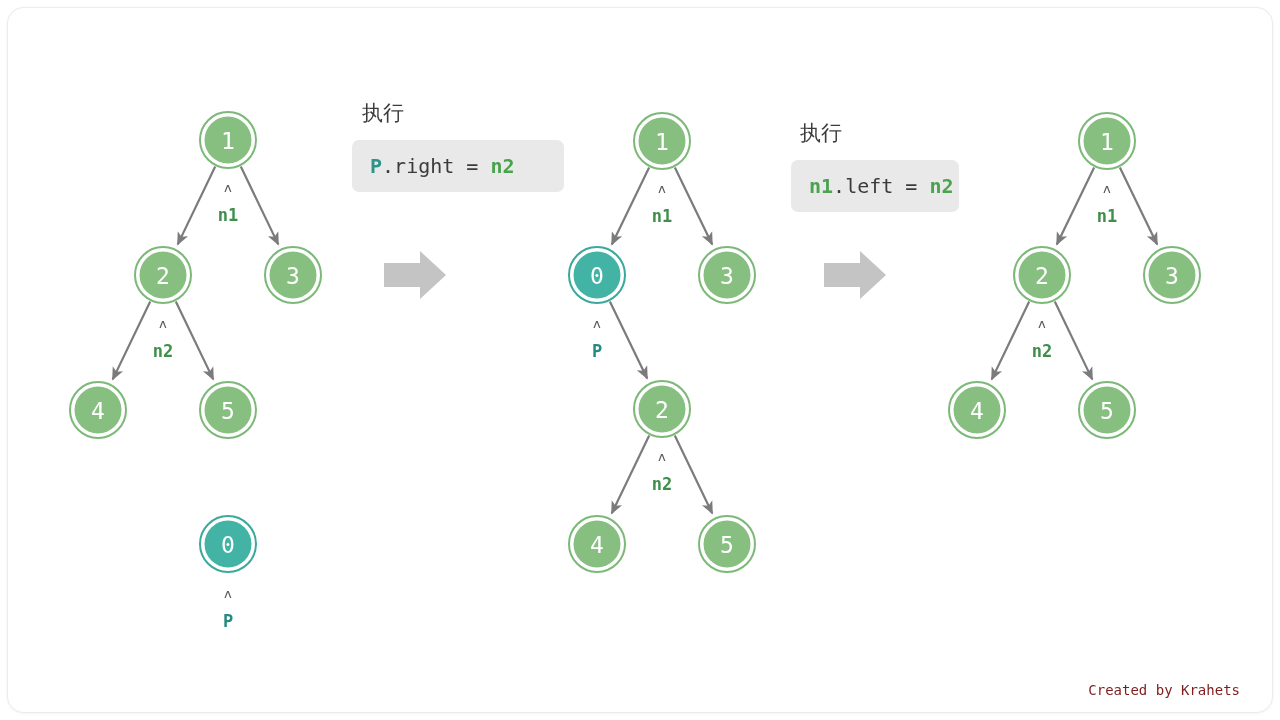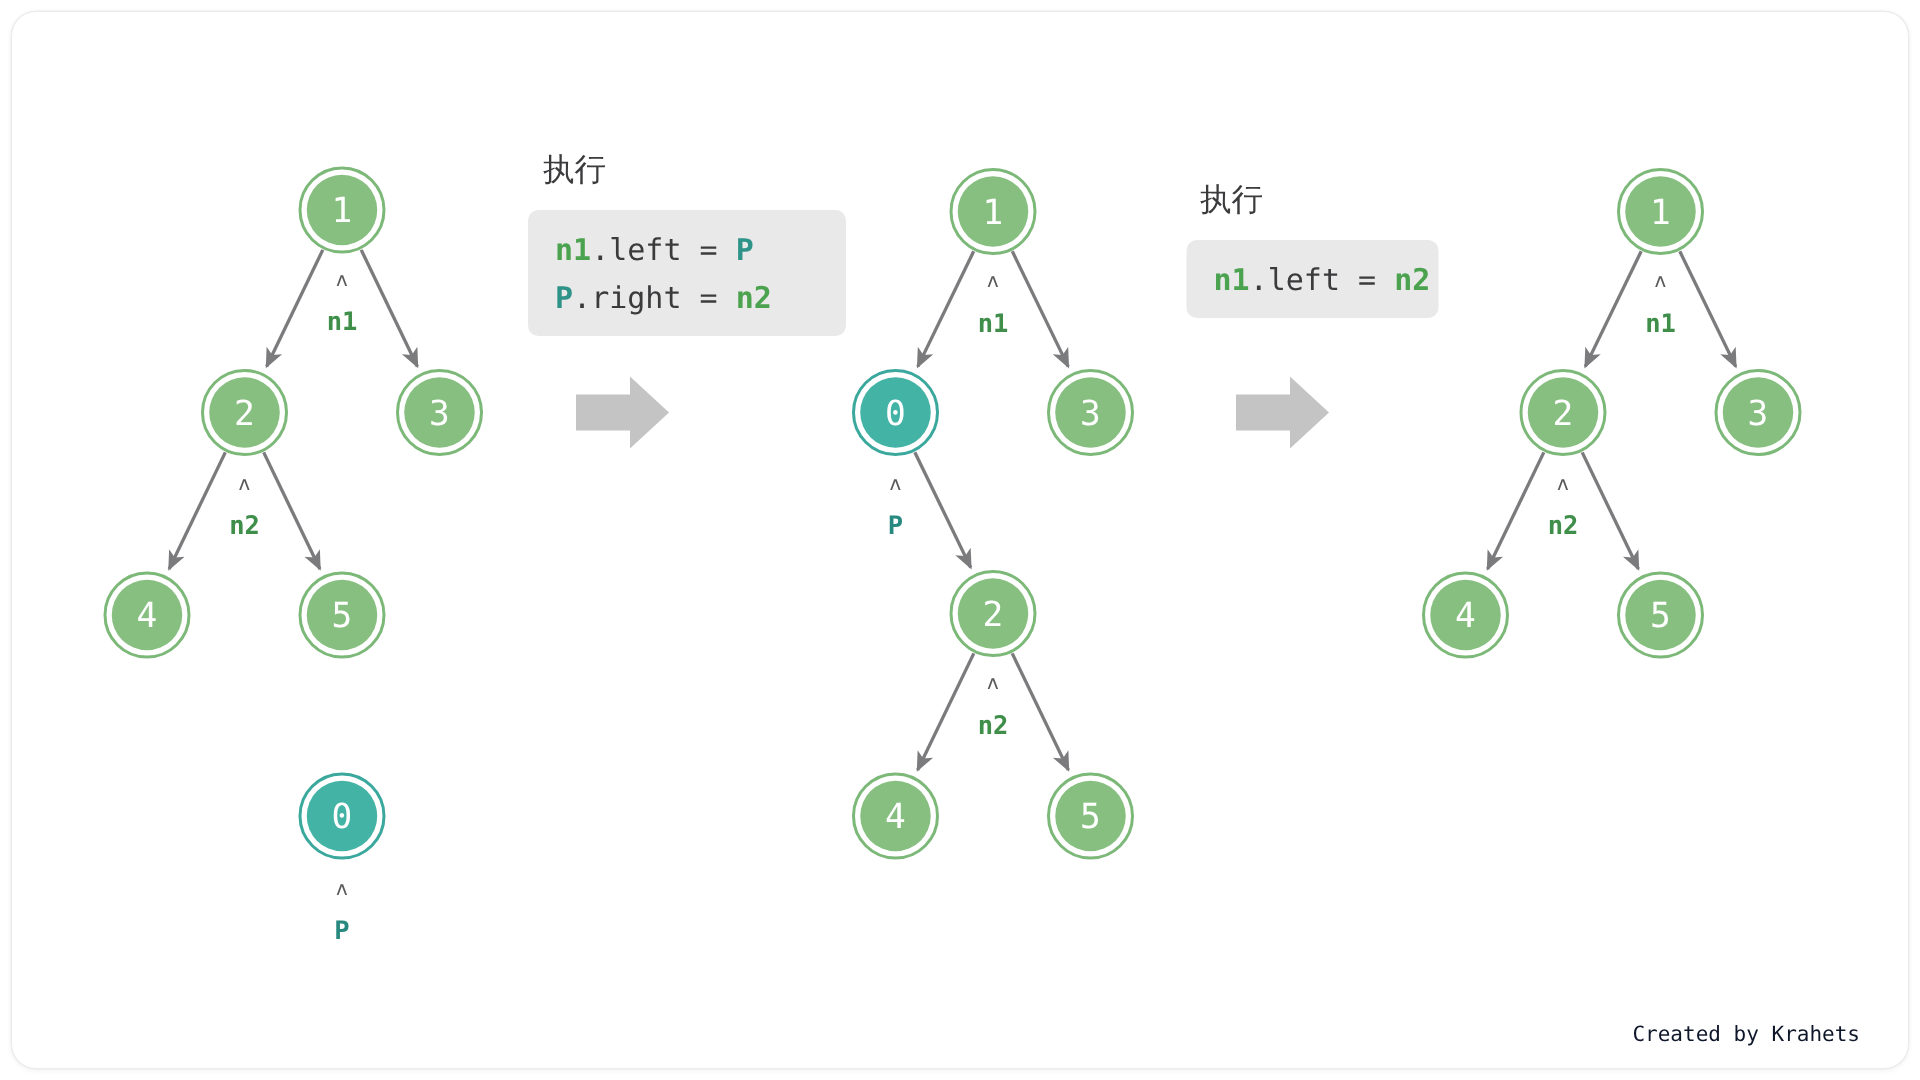--- a/index.html
+++ b/index.html
@@ -79,21 +79,21 @@
   }
   .code-box .v-green { color: #4ba24f; font-weight: bold; }
   .code-box .v-teal  { color: #2e9489; font-weight: bold; }
   .code-box .v-plain { color: #3b3b3d; }
   .credit {
     position: absolute;
     right: 40px;
     bottom: 22px;
     font-family: "DejaVu Sans Mono", monospace;
     font-size: 14px;
-    color: #0f172a;
+    color: #7f1d1d;
     white-space: nowrap;
   }
 </style>
 </head>
 <body>
 
 <div id="stage">
   <div class="card"></div>
 
   <svg class="diagram" id="diagram-svg" viewBox="0 0 1280 720" xmlns="http://www.w3.org/2000/svg">
@@ -239,19 +239,19 @@
         </g>
       </g>
     <g id="blockarrows-layer">
         <polygon points="384,263 420,263 420,251 446,275 420,299 420,287 384,287" fill="#c4c4c4"></polygon>
         <polygon points="824,263 860,263 860,251 886,275 860,299 860,287 824,287" fill="#c4c4c4"></polygon>
       </g>
   </svg>
 
   <div id="code-layer">
       <div class="exec-title" style="left: 362px; top: 99px;">执行</div>
-      <div class="code-box" style="left: 352px; top: 140px; width: 212px;"><div><span class="v-green">n1</span><span class="v-plain">.left = </span><span class="v-teal">P</span></div><div><span class="v-teal">P</span><span class="v-plain">.right = </span><span class="v-green">n2</span></div></div>
+      <div class="code-box" style="left: 352px; top: 140px; width: 212px;"><div><span class="v-teal">P</span><span class="v-plain">.right = </span><span class="v-green">n2</span></div></div>
       <div class="exec-title" style="left: 800px; top: 119px;">执行</div>
       <div class="code-box" style="left: 791px; top: 160px; width: 168px;"><div><span class="v-green">n1</span><span class="v-plain">.left = </span><span class="v-green">n2</span></div></div>
     </div>
 
   <div class="credit">Created by Krahets</div>
 </div>
 
 </body></html>

